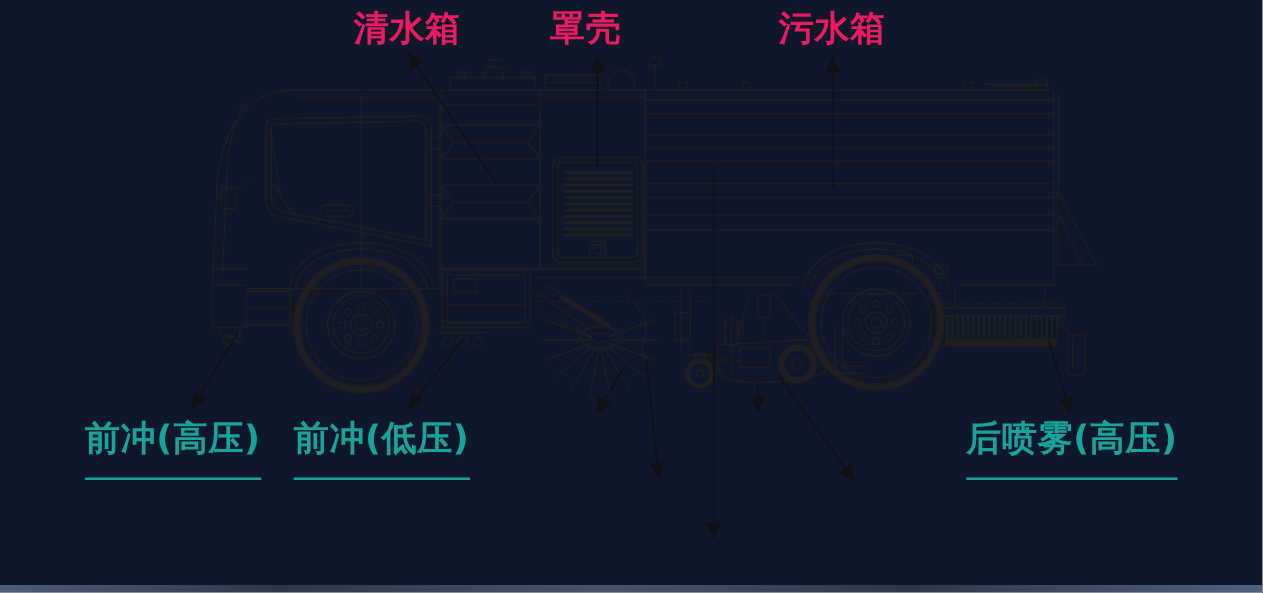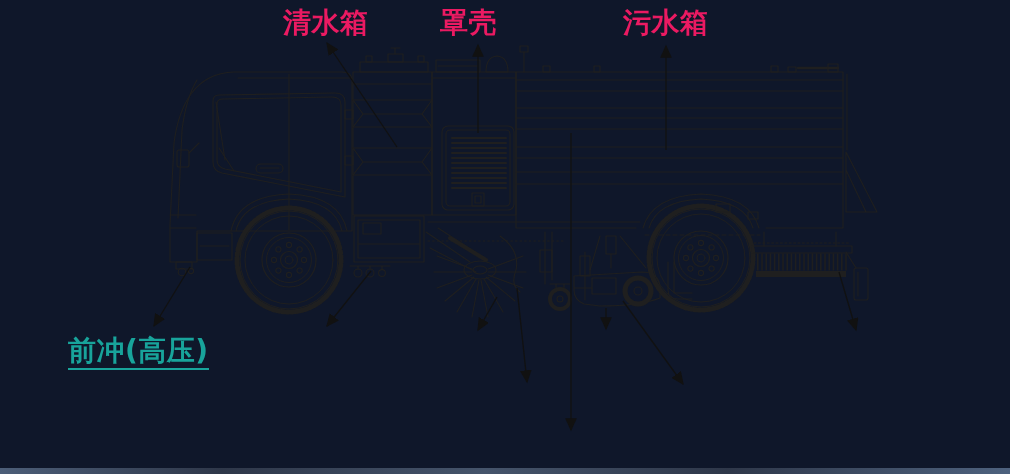--- a/index.html
+++ b/index.html
@@ -9,21 +9,21 @@
     overflow:hidden;margin:0 auto;
   }
   .drawing{position:absolute;left:0;top:0;}
   .lbl{
     position:absolute;font-weight:bold;font-size:28px;line-height:1.08;
     white-space:nowrap;letter-spacing:0.5px;
   }
   .lbl.top-lbl{color:var(--pink,#EB1A62);}
   .lbl.bot-lbl{
     color:var(--teal,#18A49B);
-    padding-bottom:2px;border-bottom:2px solid currentColor;
+    padding-bottom:16px;border-bottom:2px solid currentColor;
   }
   .bottom-tint{
     position:absolute;left:0;bottom:0;width:100%;height:6px;
     background:linear-gradient(90deg,
       rgba(150,180,215,.45) 0%, rgba(225,238,250,.15) 22%,
       rgba(170,198,228,.35) 48%, rgba(225,238,250,.15) 72%,
       rgba(140,172,210,.5) 100%);
   }
 </style>
 </head>
@@ -212,15 +212,17 @@
       <path d="M623,301 L683,384" marker-end="url(#ah)"></path>
       <path d="M571,133 L571,430" marker-end="url(#ah)"></path>
     </g>
   </svg>
 
   <div class="lbl top-lbl" style="left:283px;top:8px">清水箱</div>
   <div class="lbl top-lbl" style="left:440px;top:8px">罩壳</div>
   <div class="lbl top-lbl" style="left:623px;top:8px">污水箱</div>
 
   <div class="lbl bot-lbl" style="left:68px;top:336px">前冲(高压)</div>
+  <div class="lbl bot-lbl" style="left:235px;top:336px">前冲(低压)</div>
+  <div class="lbl bot-lbl" style="left:773px;top:336px">后喷雾(高压)</div>
 
   <div class="bottom-tint"></div>
 </div>
 
 </body></html>

